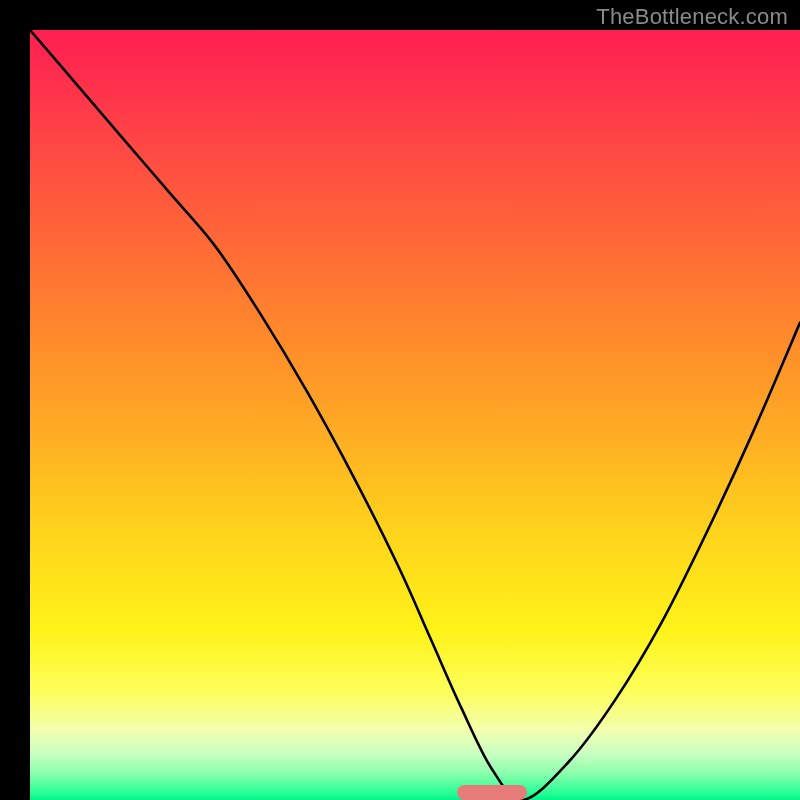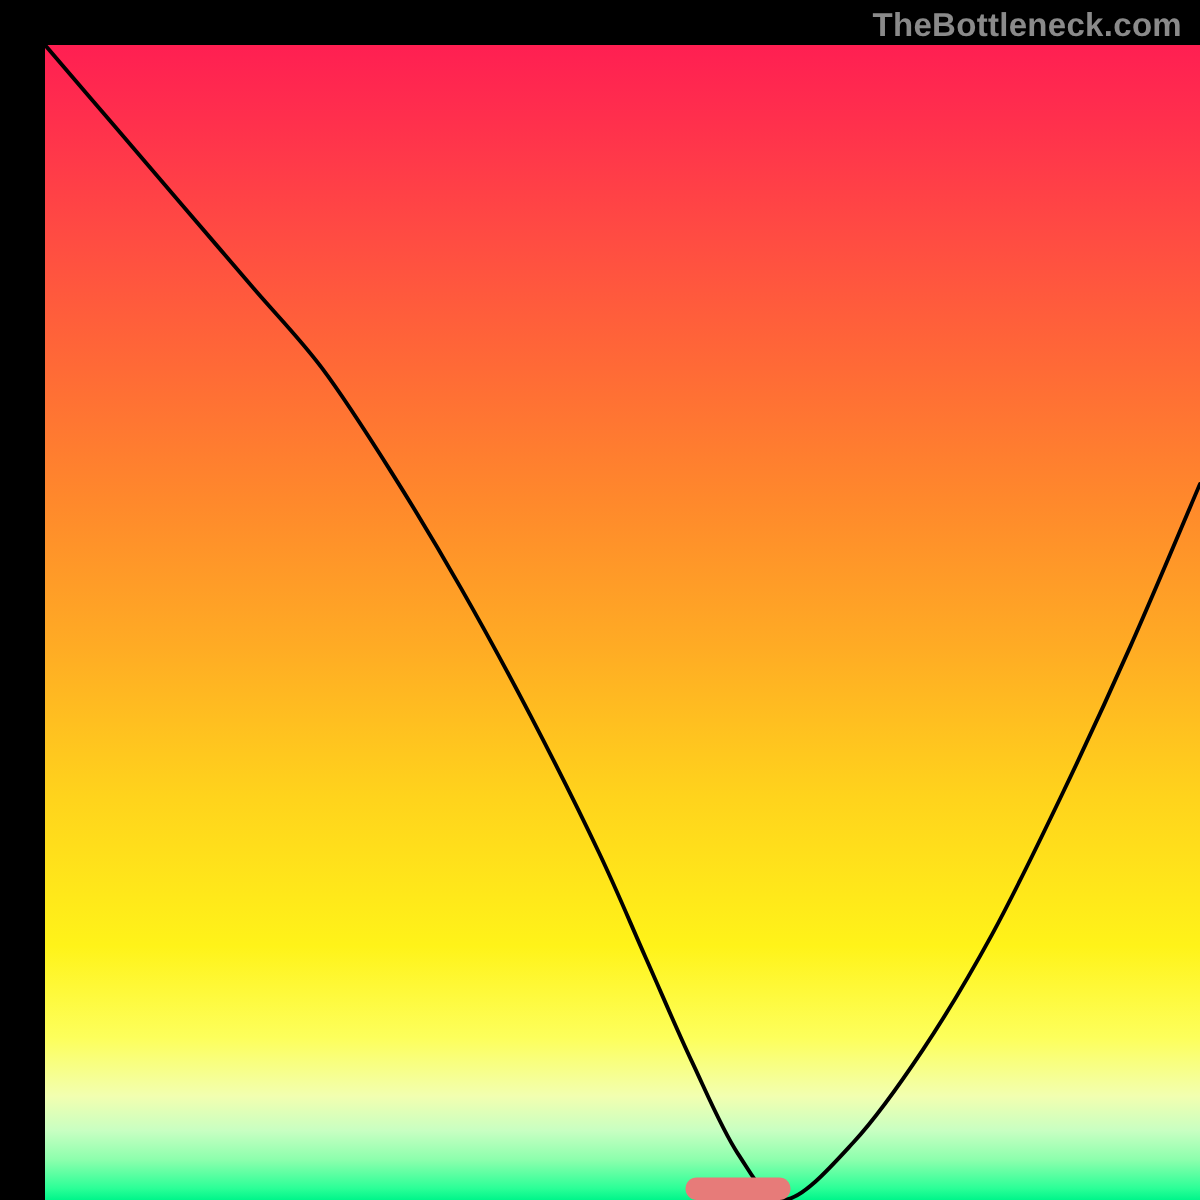--- a/index.html
+++ b/index.html
@@ -49,21 +49,21 @@
       #2bff97 99%,
       #00f58a 100%
     );
   }
   .watermark {
     position: absolute;
     top: 4px;
     right: 12px;
     color: #8a8a8a;
     font-size: 22px;
-    font-weight: 700;
+    font-weight: 400;
     letter-spacing: 0.2px;
     z-index: 20;
     user-select: none;
   }
   .marker {
     position: absolute;
     width: 68px;
     height: 15px;
     background: #e77b79;
     border-radius: 8px;

